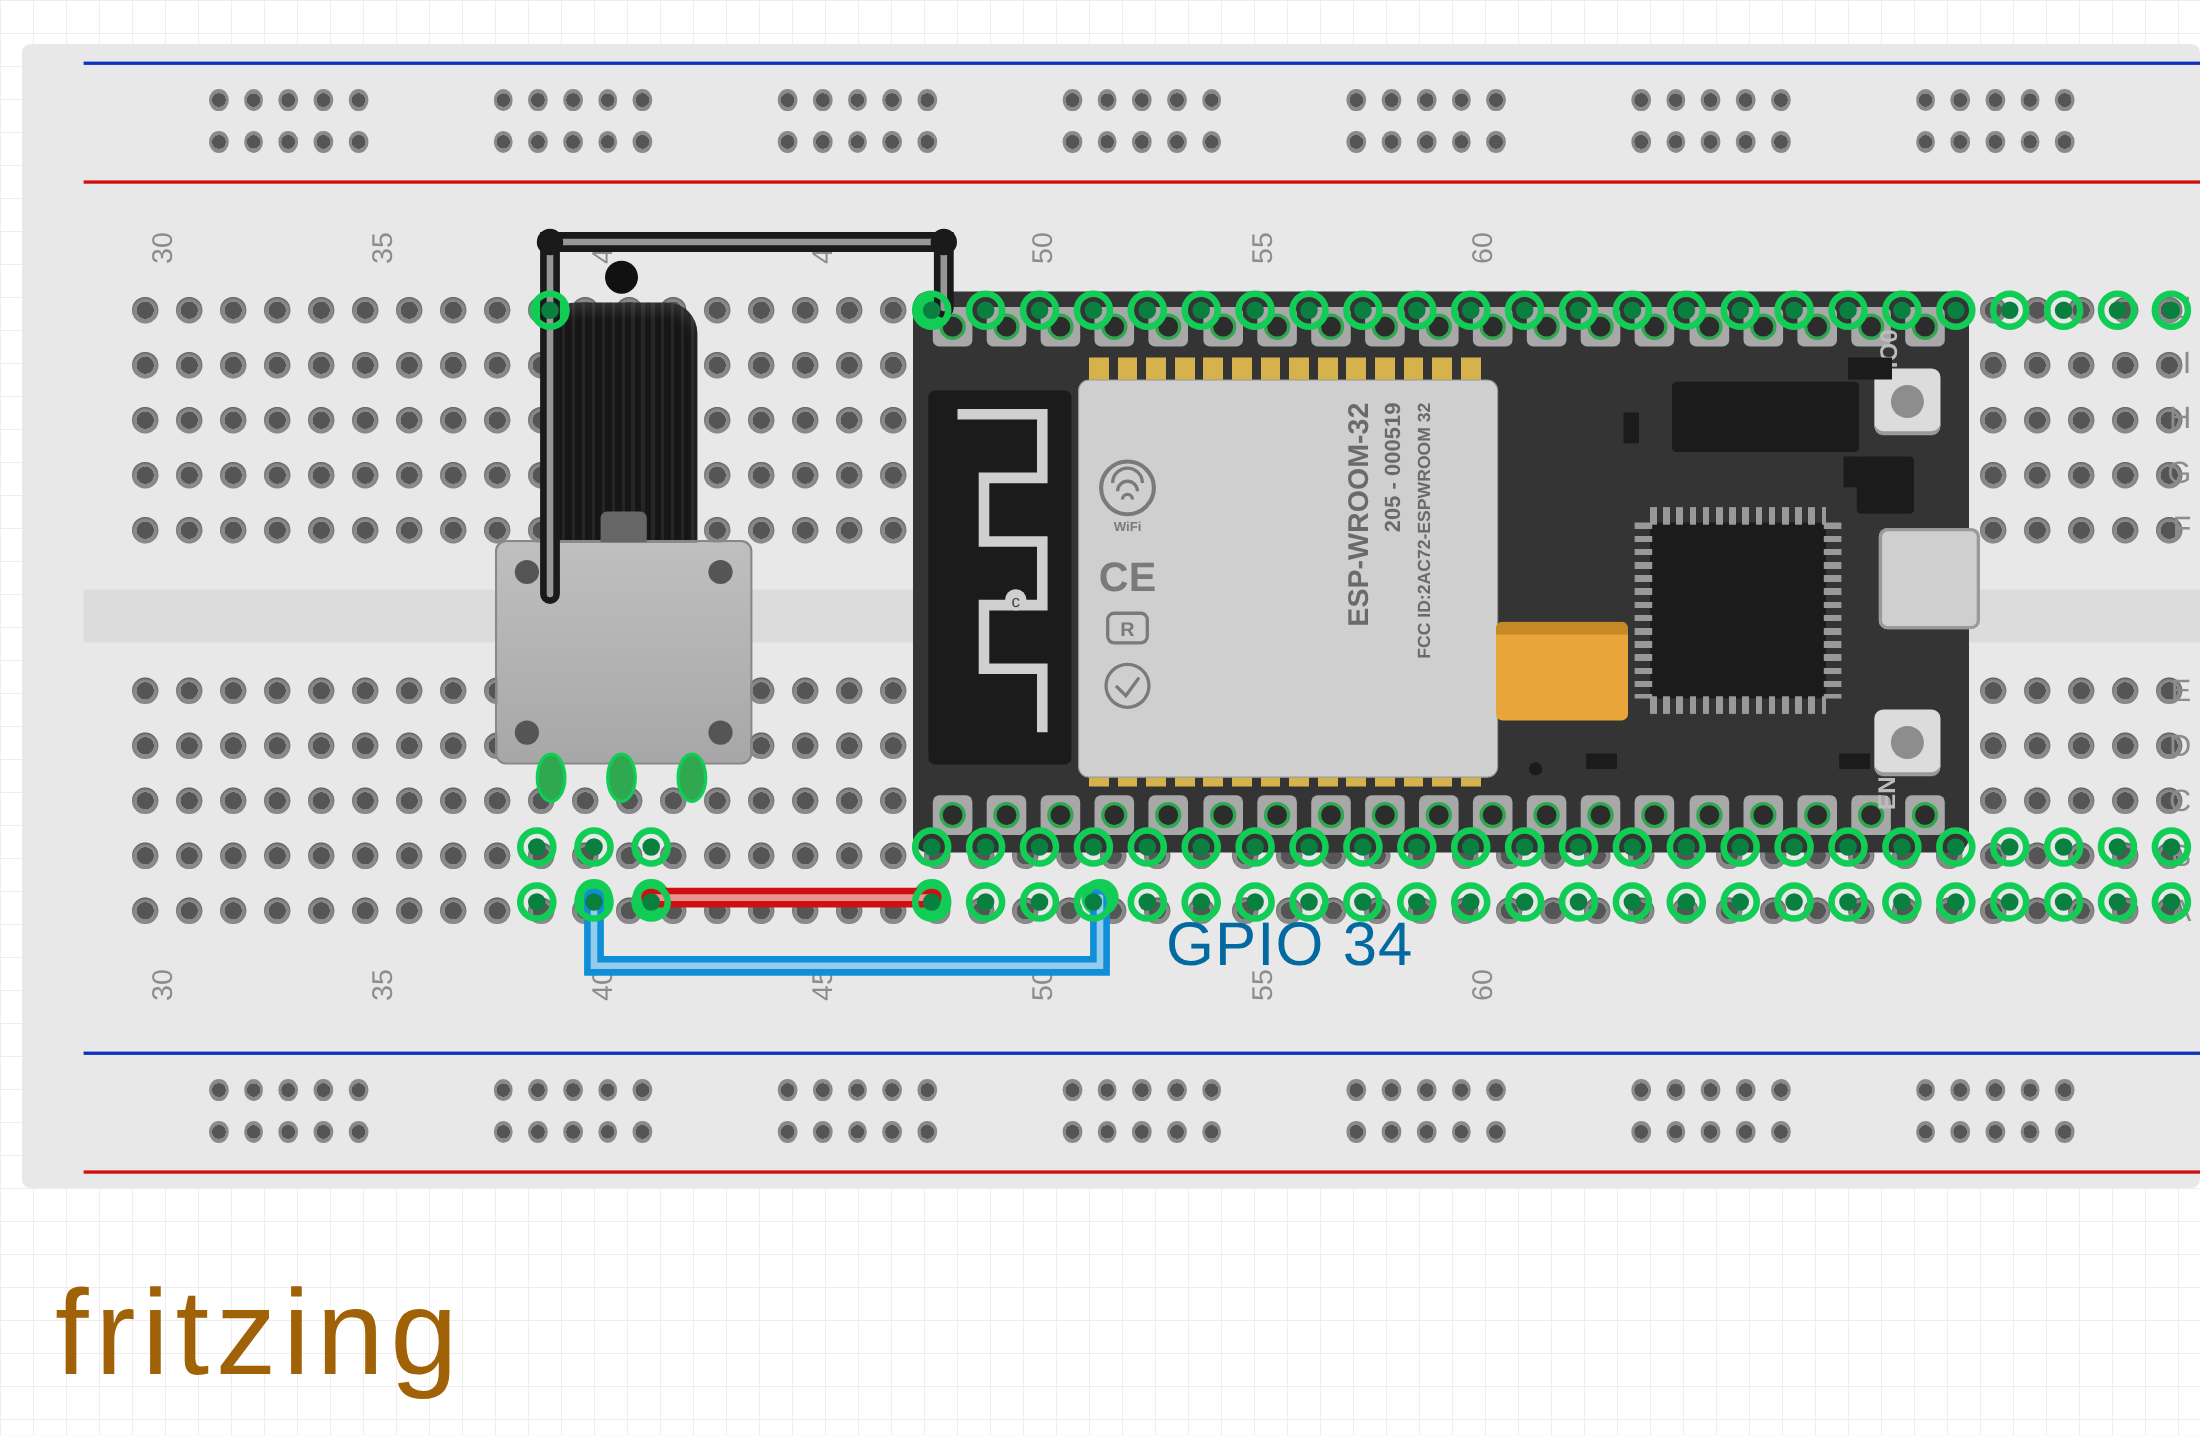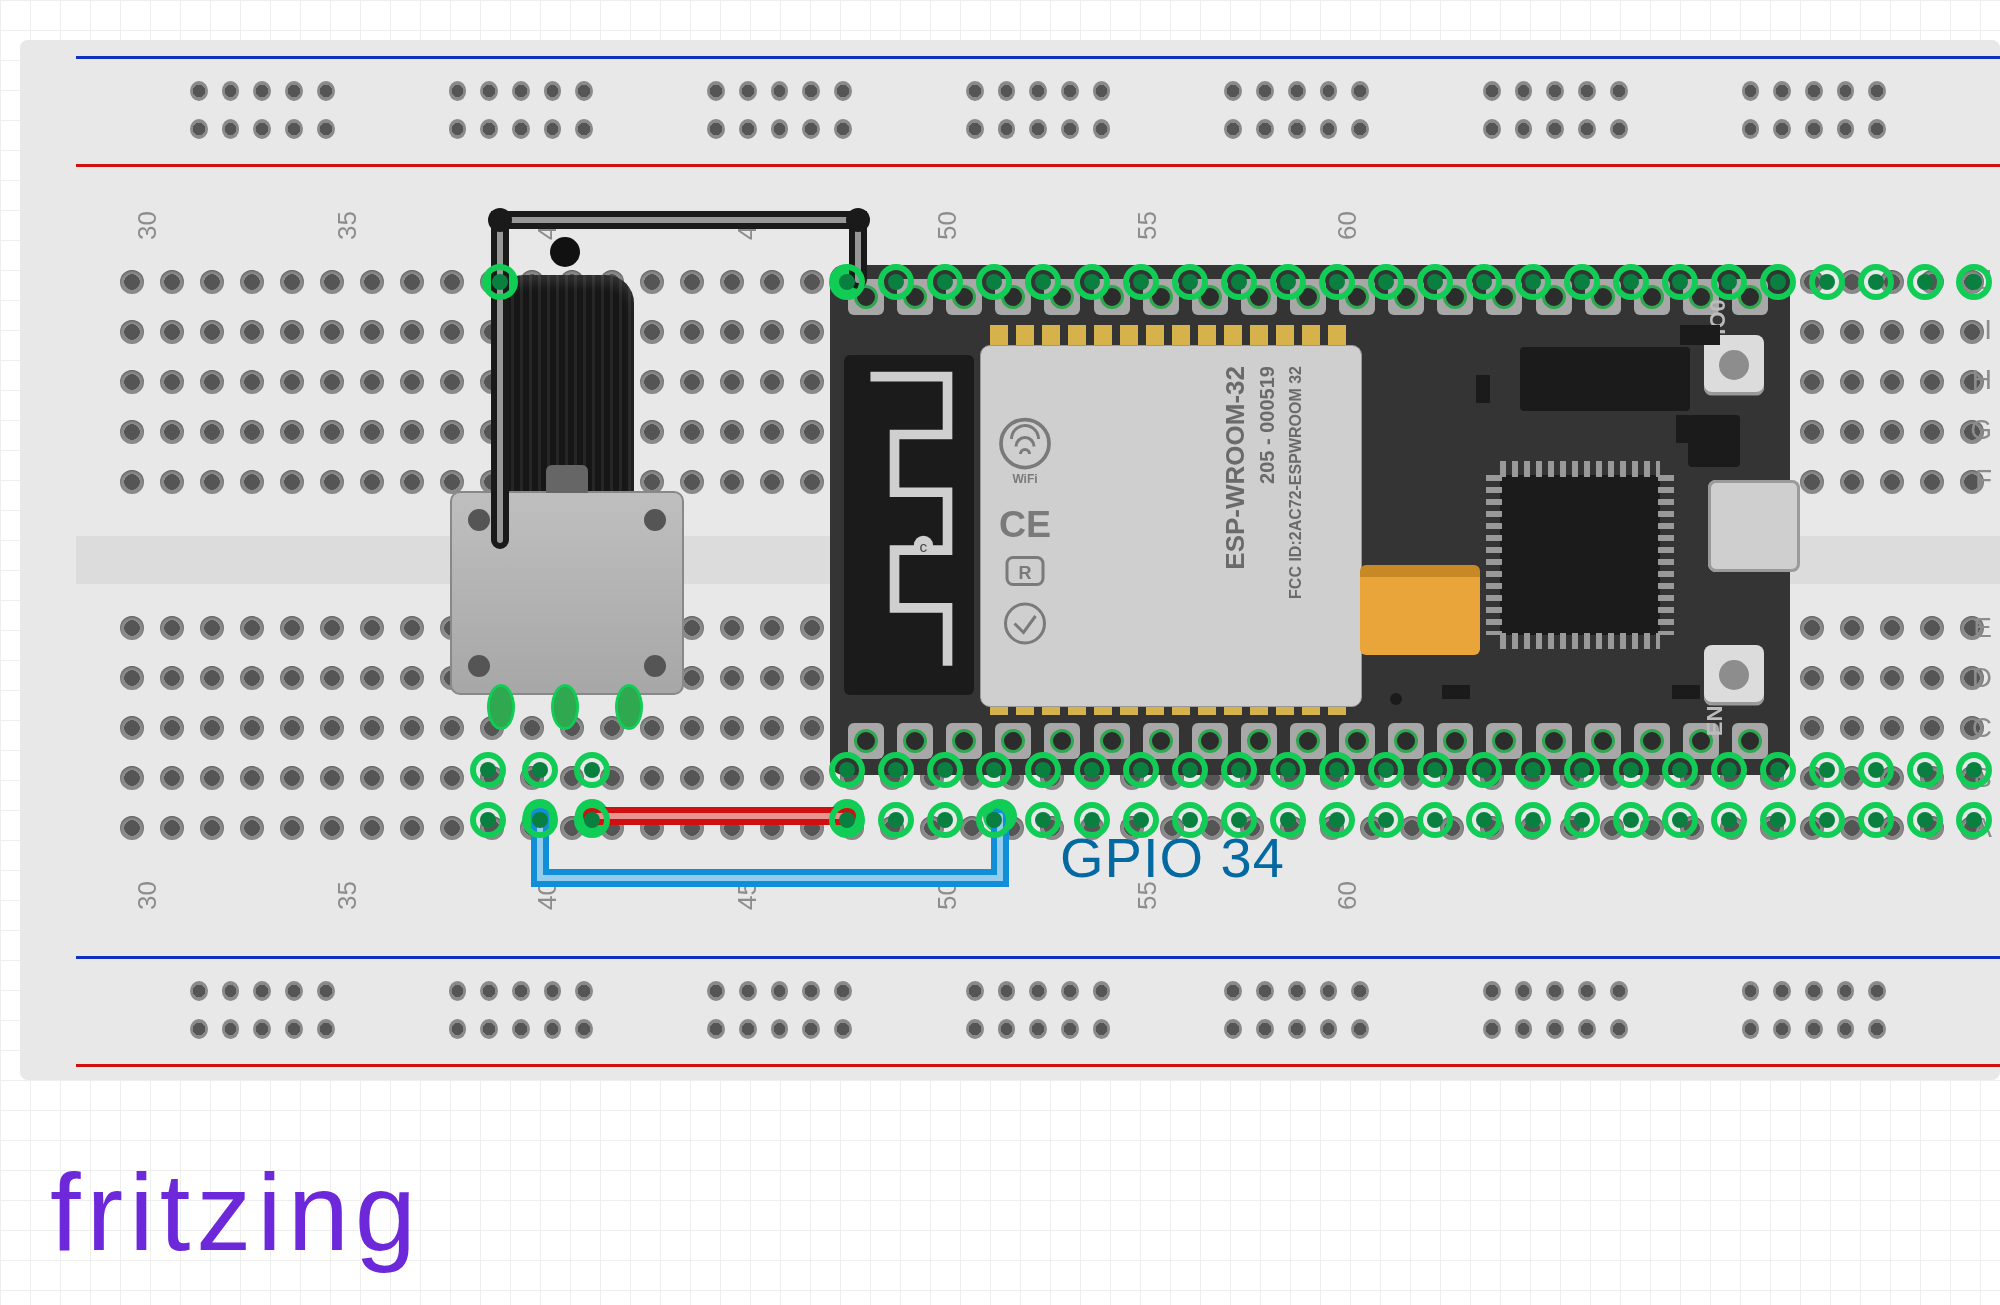--- a/index.html
+++ b/index.html
@@ -160,21 +160,21 @@
 
   
   .gpio-label {
     position: absolute; left: 1060px; top: 825px;
     font-size: 56px; color: #0369a1; letter-spacing: 1px;
   }
 
   
   .fritzing {
     position: absolute; left: 50px; bottom: 30px;
-    color: #6d28d9; font-size: 110px; letter-spacing: 6px;
+    color: #a16207; font-size: 110px; letter-spacing: 6px;
     font-family: "Segoe UI", Arial, sans-serif; font-weight: 500; margin-top: 40px;
   }
 </style>
 </head>
 <body>
 
 <div class="stage">
 
   <div class="breadboard">
     <div class="bb-bg"></div>

